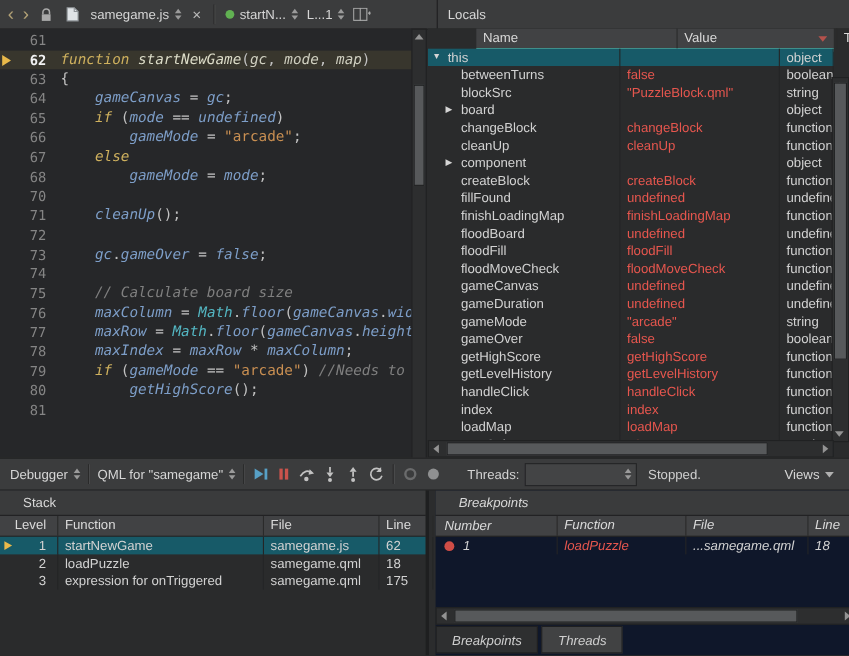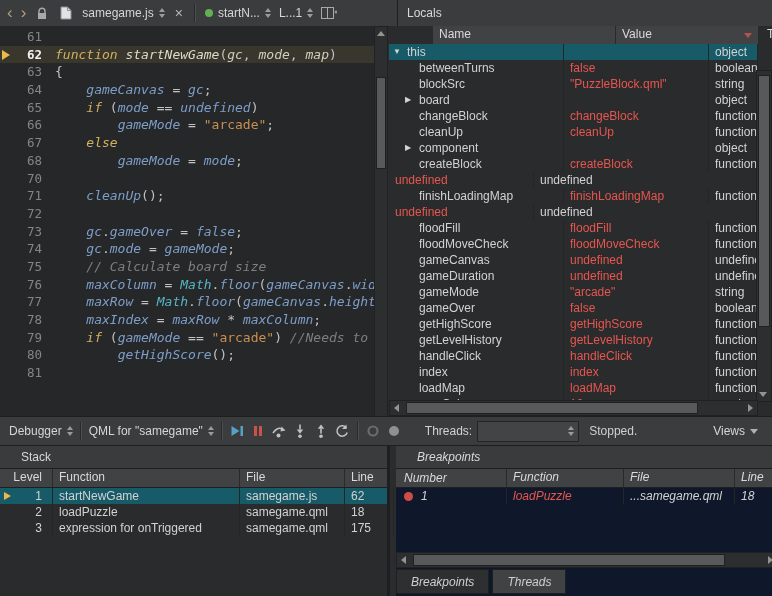--- a/index.html
+++ b/index.html
@@ -187,21 +187,21 @@
         <div class="code-row"><div class="ln-margin"></div><div class="ln-num">63</div><div class="ln-code"><span class="tk-p">{</span></div></div>
         <div class="code-row"><div class="ln-margin"></div><div class="ln-num">64</div><div class="ln-code"><span class="tk-p">    </span><span class="tk-v">gameCanvas</span><span class="tk-p"> = </span><span class="tk-v">gc</span><span class="tk-p">;</span></div></div>
         <div class="code-row"><div class="ln-margin"></div><div class="ln-num">65</div><div class="ln-code"><span class="tk-p">    </span><span class="tk-k">if</span><span class="tk-p"> (</span><span class="tk-v">mode</span><span class="tk-p"> == </span><span class="tk-v">undefined</span><span class="tk-p">)</span></div></div>
         <div class="code-row"><div class="ln-margin"></div><div class="ln-num">66</div><div class="ln-code"><span class="tk-p">        </span><span class="tk-v">gameMode</span><span class="tk-p"> = </span><span class="tk-s">"arcade"</span><span class="tk-p">;</span></div></div>
         <div class="code-row"><div class="ln-margin"></div><div class="ln-num">67</div><div class="ln-code"><span class="tk-p">    </span><span class="tk-k">else</span></div></div>
         <div class="code-row"><div class="ln-margin"></div><div class="ln-num">68</div><div class="ln-code"><span class="tk-p">        </span><span class="tk-v">gameMode</span><span class="tk-p"> = </span><span class="tk-v">mode</span><span class="tk-p">;</span></div></div>
         <div class="code-row"><div class="ln-margin"></div><div class="ln-num">70</div><div class="ln-code"></div></div>
         <div class="code-row"><div class="ln-margin"></div><div class="ln-num">71</div><div class="ln-code"><span class="tk-p">    </span><span class="tk-v">cleanUp</span><span class="tk-p">();</span></div></div>
         <div class="code-row"><div class="ln-margin"></div><div class="ln-num">72</div><div class="ln-code"></div></div>
         <div class="code-row"><div class="ln-margin"></div><div class="ln-num">73</div><div class="ln-code"><span class="tk-p">    </span><span class="tk-v">gc</span><span class="tk-p">.</span><span class="tk-v">gameOver</span><span class="tk-p"> = </span><span class="tk-v">false</span><span class="tk-p">;</span></div></div>
-        <div class="code-row"><div class="ln-margin"></div><div class="ln-num">74</div><div class="ln-code"><span class="tk-p">    </span><span class="tk-v">gc</span><span class="tk-p">.</span><span class="tk-v">mode</span><span class="tk-p"> = </span><span class="tk-v">gameMode</span><span class="tk-p">;</span></div></div>
+        <div class="code-row"><div class="ln-margin"></div><div class="ln-num">74</div></div>
         <div class="code-row"><div class="ln-margin"></div><div class="ln-num">75</div><div class="ln-code"><span class="tk-p">    </span><span class="tk-c">// Calculate board size</span></div></div>
         <div class="code-row"><div class="ln-margin"></div><div class="ln-num">76</div><div class="ln-code"><span class="tk-p">    </span><span class="tk-v">maxColumn</span><span class="tk-p"> = </span><span class="tk-m">Math</span><span class="tk-p">.</span><span class="tk-v">floor</span><span class="tk-p">(</span><span class="tk-v">gameCanvas</span><span class="tk-p">.</span><span class="tk-v">width</span></div></div>
         <div class="code-row"><div class="ln-margin"></div><div class="ln-num">77</div><div class="ln-code"><span class="tk-p">    </span><span class="tk-v">maxRow</span><span class="tk-p"> = </span><span class="tk-m">Math</span><span class="tk-p">.</span><span class="tk-v">floor</span><span class="tk-p">(</span><span class="tk-v">gameCanvas</span><span class="tk-p">.</span><span class="tk-v">height</span></div></div>
         <div class="code-row"><div class="ln-margin"></div><div class="ln-num">78</div><div class="ln-code"><span class="tk-p">    </span><span class="tk-v">maxIndex</span><span class="tk-p"> = </span><span class="tk-v">maxRow</span><span class="tk-p"> * </span><span class="tk-v">maxColumn</span><span class="tk-p">;</span></div></div>
         <div class="code-row"><div class="ln-margin"></div><div class="ln-num">79</div><div class="ln-code"><span class="tk-p">    </span><span class="tk-k">if</span><span class="tk-p"> (</span><span class="tk-v">gameMode</span><span class="tk-p"> == </span><span class="tk-s">"arcade"</span><span class="tk-p">) </span><span class="tk-c">//Needs to</span></div></div>
         <div class="code-row"><div class="ln-margin"></div><div class="ln-num">80</div><div class="ln-code"><span class="tk-p">        </span><span class="tk-v">getHighScore</span><span class="tk-p">();</span></div></div>
         <div class="code-row"><div class="ln-margin"></div><div class="ln-num">81</div><div class="ln-code"></div></div>
       </div>
     <div class="sb" id="ed-vscroll">
       <i class="sbarr arr-u"></i>
@@ -289,33 +289,43 @@
         <div class="lrow">
           <div class="cell col-name">
             <span class="indent" style="width: 12px;"></span>
             <span class="expander"></span>
             <span class="nm">createBlock</span>
           </div>
           <div class="cell col-value val">createBlock</div>
           <div class="cell col-type">function</div>
         </div>
         <div class="lrow">
+          <div class="cell col-name">
+            <span class="indent" style="width: 12px;"></span>
+            <span class="expander"></span>
+            <span class="nm">fillFound</span>
+          </div>
           <div class="cell col-value val">undefined</div>
           <div class="cell col-type">undefined</div>
         </div>
         <div class="lrow">
           <div class="cell col-name">
             <span class="indent" style="width: 12px;"></span>
             <span class="expander"></span>
             <span class="nm">finishLoadingMap</span>
           </div>
           <div class="cell col-value val">finishLoadingMap</div>
           <div class="cell col-type">function</div>
         </div>
         <div class="lrow">
+          <div class="cell col-name">
+            <span class="indent" style="width: 12px;"></span>
+            <span class="expander"></span>
+            <span class="nm">floodBoard</span>
+          </div>
           <div class="cell col-value val">undefined</div>
           <div class="cell col-type">undefined</div>
         </div>
         <div class="lrow">
           <div class="cell col-name">
             <span class="indent" style="width: 12px;"></span>
             <span class="expander"></span>
             <span class="nm">floodFill</span>
           </div>
           <div class="cell col-value val">floodFill</div>

